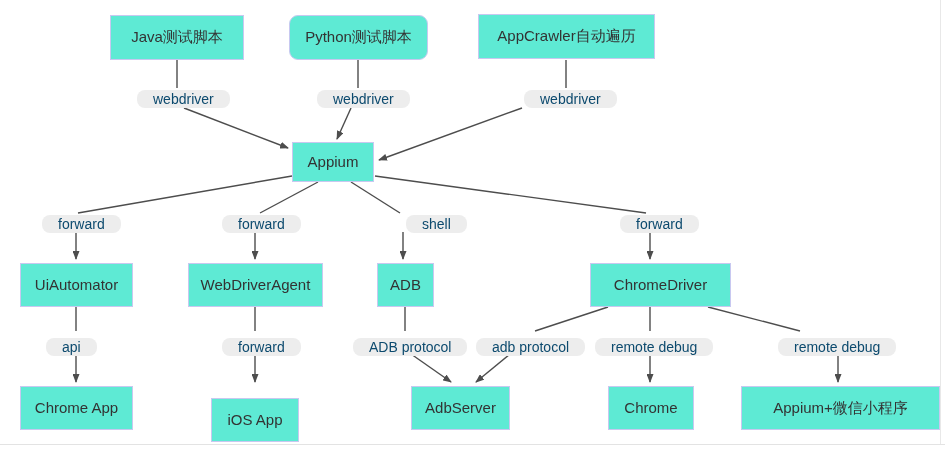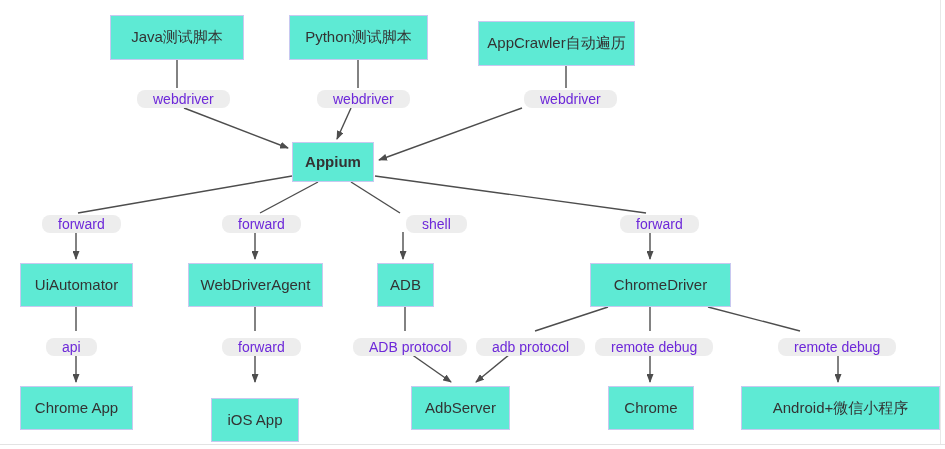--- a/index.html
+++ b/index.html
@@ -34,21 +34,21 @@
     justify-content: center;
     text-align: center;
     line-height: 1.1;
     white-space: nowrap;
     z-index: 3;
   }
   .edge-label {
     position: absolute;
     box-sizing: border-box;
     background: #EDEDED;
-    color: #6d28d9;
+    color: #0c4a6e;
     font-size: 14px;
     line-height: 16px;
     padding: 1px 16px;
     white-space: nowrap;
     z-index: 4;
     border-radius: 8px;
   }
   .hrule {
     position: absolute;
     left: 0;
@@ -104,32 +104,32 @@
         <path d="M 510,354 L 476,382" fill="none" stroke="#4D4D4D" stroke-width="1.4" marker-end="url(#arrowhead)"></path>
         <path d="M 650,307 L 650,331" fill="none" stroke="#4D4D4D" stroke-width="1.4"></path>
         <path d="M 650,354 L 650,382" fill="none" stroke="#4D4D4D" stroke-width="1.4" marker-end="url(#arrowhead)"></path>
         <path d="M 708,307 L 800,331" fill="none" stroke="#4D4D4D" stroke-width="1.4"></path>
         <path d="M 838,354 L 838,382" fill="none" stroke="#4D4D4D" stroke-width="1.4" marker-end="url(#arrowhead)"></path>
       </g>
   </svg>
 
   <div id="nodes-layer">
       <div class="node" style="left: 110px; top: 15px; width: 134px; height: 45px;">Java测试脚本</div>
-      <div class="node" style="left: 289px; top: 15px; width: 139px; height: 45px;">Python测试脚本</div>
-      <div class="node" style="left: 478px; top: 21px; width: 157px; height: 45px;">AppCrawler自动遍历</div>
-      <div class="node" style="left: 292px; top: 142px; width: 82px; height: 40px; font-weight: bold;">Appium</div>
+      <div class="node" style="left: 289px; top: 15px; width: 139px; height: 45px; border-radius: 9px;">Python测试脚本</div>
+      <div class="node" style="left: 478px; top: 14px; width: 177px; height: 45px;">AppCrawler自动遍历</div>
+      <div class="node" style="left: 292px; top: 142px; width: 82px; height: 40px;">Appium</div>
       <div class="node" style="left: 20px; top: 263px; width: 113px; height: 44px;">UiAutomator</div>
       <div class="node" style="left: 188px; top: 263px; width: 135px; height: 44px;">WebDriverAgent</div>
       <div class="node" style="left: 377px; top: 263px; width: 57px; height: 44px;">ADB</div>
       <div class="node" style="left: 590px; top: 263px; width: 141px; height: 44px;">ChromeDriver</div>
       <div class="node" style="left: 20px; top: 386px; width: 113px; height: 44px;">Chrome App</div>
       <div class="node" style="left: 211px; top: 386px; width: 88px; height: 44px; margin-top: 12px;">iOS App</div>
       <div class="node" style="left: 411px; top: 386px; width: 99px; height: 44px;">AdbServer</div>
       <div class="node" style="left: 608px; top: 386px; width: 86px; height: 44px;">Chrome</div>
-      <div class="node" style="left: 741px; top: 386px; width: 199px; height: 44px;">Android+微信小程序</div>
+      <div class="node" style="left: 741px; top: 386px; width: 199px; height: 44px;">Appium+微信小程序</div>
     </div>
   <div id="labels-layer">
       <div class="edge-label" style="left: 137px; top: 90px;">webdriver</div>
       <div class="edge-label" style="left: 317px; top: 90px;">webdriver</div>
       <div class="edge-label" style="left: 524px; top: 90px;">webdriver</div>
       <div class="edge-label" style="left: 42px; top: 215px;">forward</div>
       <div class="edge-label" style="left: 222px; top: 215px;">forward</div>
       <div class="edge-label" style="left: 406px; top: 215px;">shell</div>
       <div class="edge-label" style="left: 620px; top: 215px;">forward</div>
       <div class="edge-label" style="left: 46px; top: 338px;">api</div>

